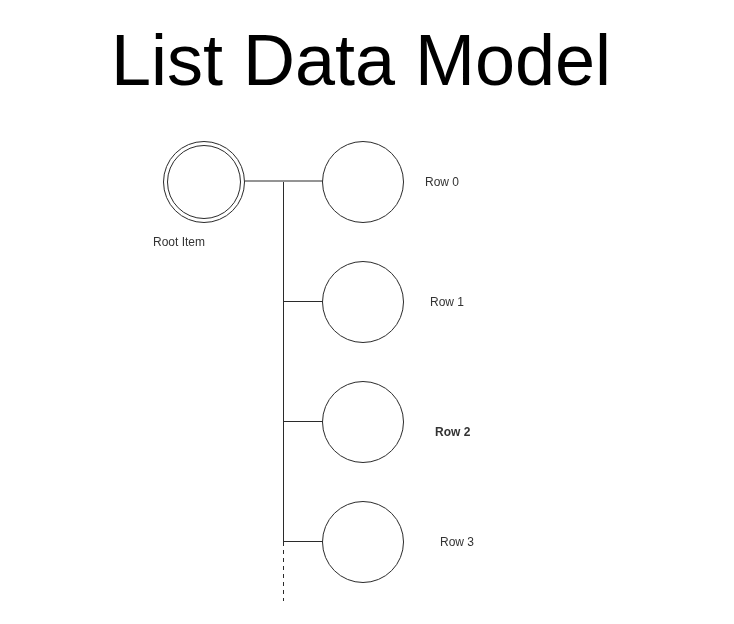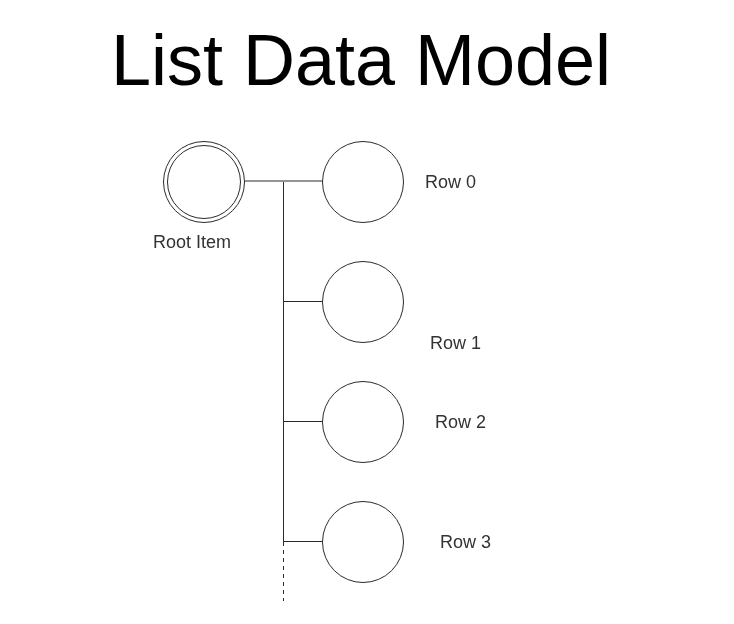--- a/index.html
+++ b/index.html
@@ -72,29 +72,29 @@
     left: 283px; top: 542px; width: 1px; height: 59px;
     background: repeating-linear-gradient(
       to bottom,
       var(--link, #2b2b2b) 0px, var(--link, #2b2b2b) 4px,
       transparent 4px, transparent 8px);
   }
 
   
   .node-label {
     position: absolute;
-    font-size: 18px;
+    font-size: 12px;
     line-height: 16px;
     color: var(--label-text, #333333);
     white-space: nowrap;
   }
   .label-root { left: 153px; top: 234px; width: 100px; text-align: left; }
   .label-row0 { left: 425px; top: 174px; }
-  .label-row1 { left: 430px; top: 294px; margin-top: 41px; }
-  .label-row2 { left: 435px; top: 414px; }
+  .label-row1 { left: 430px; top: 294px; }
+  .label-row2 { left: 435px; top: 424px; font-weight: bold; }
   .label-row3 { left: 440px; top: 534px; }
 </style>
 </head>
 <body>
 
 <div class="canvas">
 
   <h1 class="diagram-title">List Data Model</h1>
 
   <div class="link link-root-top"></div>

